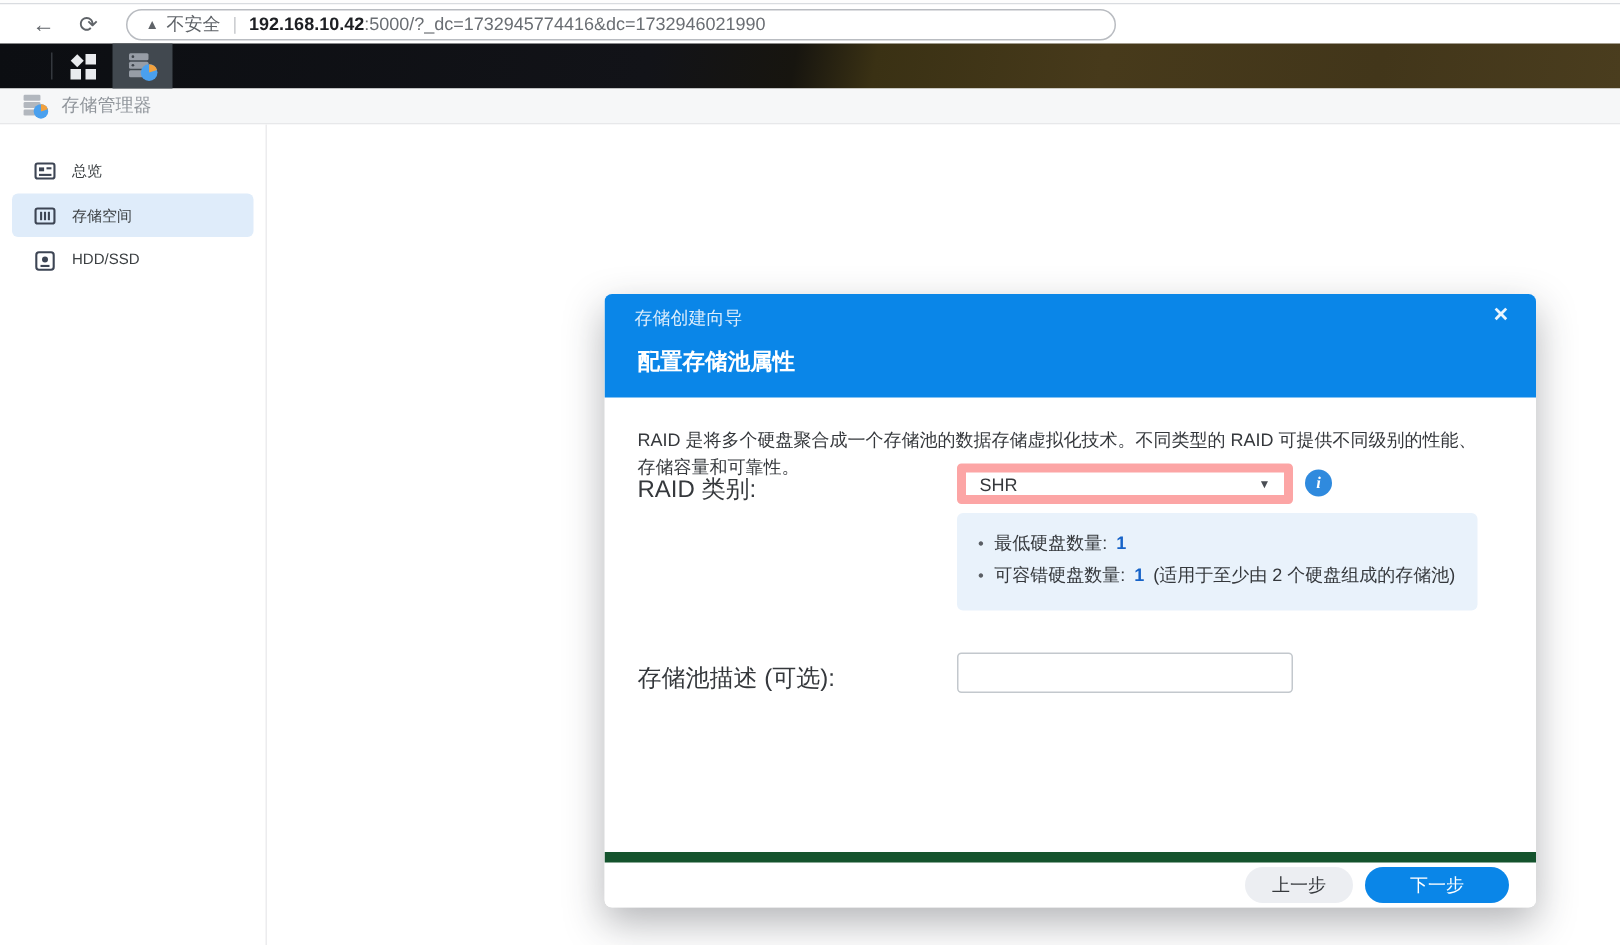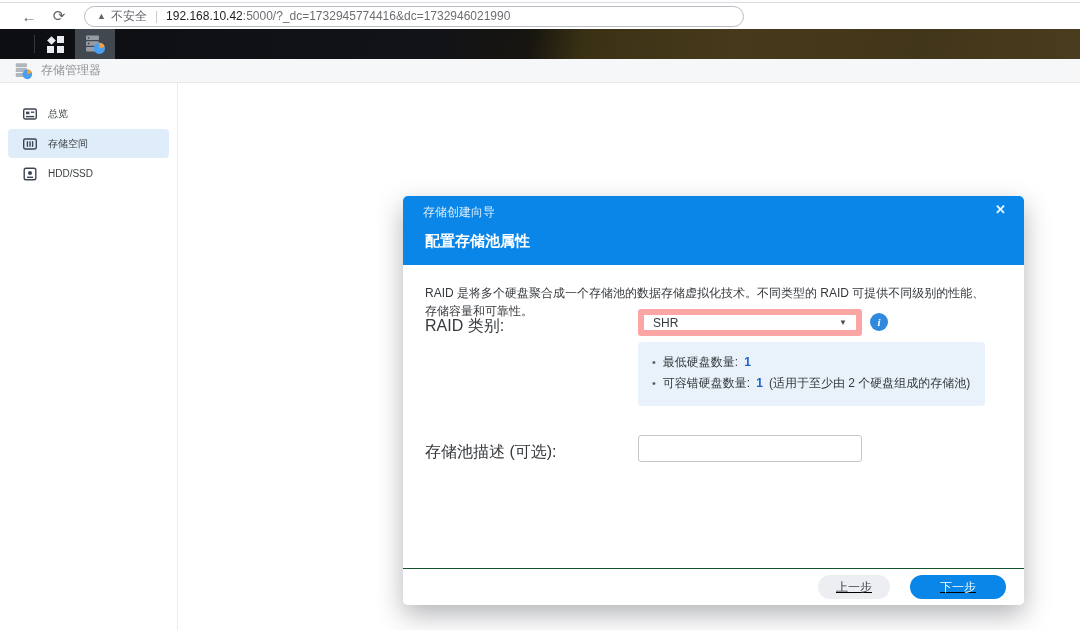--- a/index.html
+++ b/index.html
@@ -15,21 +15,21 @@
     height:26px; background:#fff; display:flex; align-items:center; padding-left:14px;
   }
   .nav-ico { color:#5f6368; font-size:15px; width:30px; text-align:center; cursor:pointer; }
   .addr-pill {
     margin-left:10px; height:21px; width:660px; border:1px solid #b9bcc1; border-radius:11px;
     display:flex; align-items:center; padding:0 12px; font-size:12px; background:#fff;
   }
   .warn-ico { color:#5f6368; font-size:9px; margin-right:5px; }
   .sec-label { color:#5f6368; font-size:12px; }
   .addr-sep { color:#c8cace; margin:0 8px; font-size:12px; }
-  .url-host { color:#1d1f23; font-weight:normal; font-size:12px; }
+  .url-host { color:#1d1f23; font-weight:bold; font-size:12px; }
   .url-rest { color:#6a6e73; font-size:12px; }
 
   
   .taskbar {
     height:30px; display:flex; align-items:stretch;
     background:linear-gradient(100deg,#0c0e12 0%, #121318 40%, #17150f 49%,
                #3a3114 54%, #473a1b 68%, #42361a 85%, #4a3d1e 100%);
   }
   .tb-sep { width:1px; background:#34383e; margin:6px 0 6px 34px; }
   .tb-slot { width:40px; display:flex; align-items:center; justify-content:center; cursor:pointer; }
@@ -103,22 +103,22 @@
   .info-note { margin-top:5px; line-height:1.6; }
 
   .desc-input {
     position:absolute; left:235px; top:239px; width:224px; height:27px;
     border:1px solid #c3c8cd; border-radius:3px; padding:0 8px; font-size:12px;
     font-family:"Liberation Sans", sans-serif; color:#35383c; outline:none;
   }
 
   .dlg-footer {
     position:absolute; left:0; right:0; bottom:0; height:37px;
-    border-top:1px solid #14532d; display:flex; align-items:center;
-    justify-content:flex-end; gap:20px; padding-right:18px; background:#fff;text-decoration:underline;
+    border-top:7px solid #14532d; display:flex; align-items:center;
+    justify-content:flex-end; gap:8px; padding-right:18px; background:#fff;
   }
   .btn {
     height:24px; border:none; border-radius:12px; font-size:12px; cursor:pointer;
     display:inline-flex; align-items:center; font-family:"Liberation Sans", sans-serif;
   }
   .btn-prev { background:#eceef2; color:#35383c; padding:0 18px; }
   .btn-next { background:#0a86e8; color:#fff; padding:0 30px; }
 
   svg { display:block; }
 </style>

